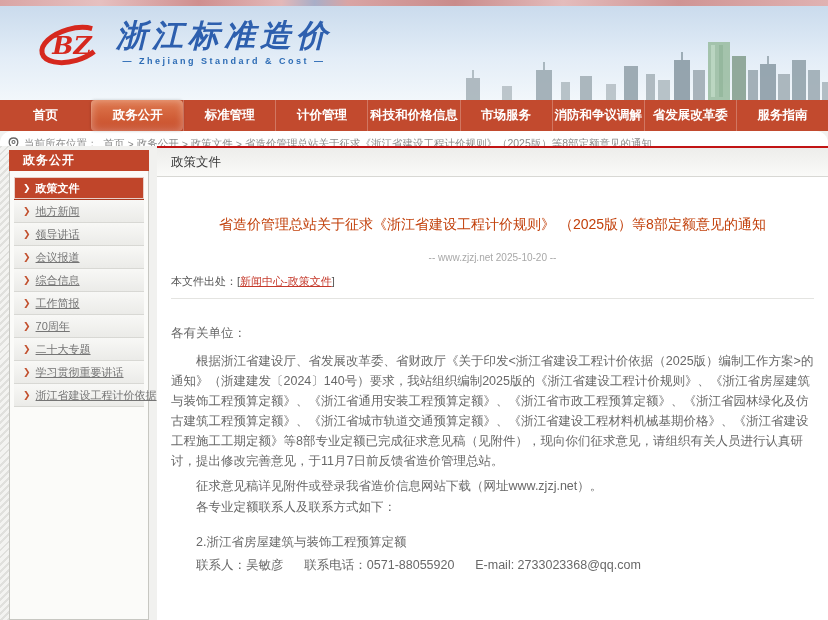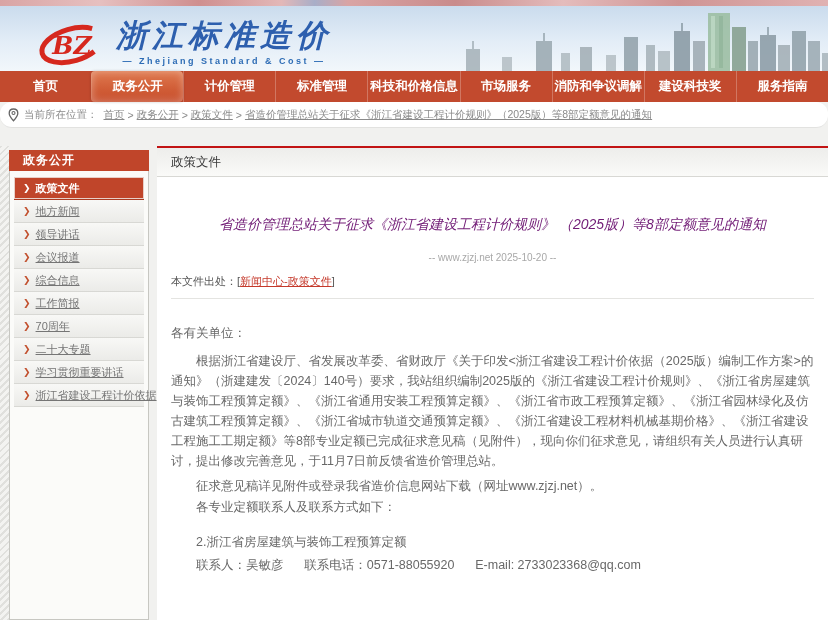--- a/index.html
+++ b/index.html
@@ -13,21 +13,21 @@
     font-family:"Liberation Sans","DejaVu Sans",sans-serif;background:#f1f1ef;
   }
   
   .top-strip{
     height:6px;
     background:linear-gradient(90deg,#d9a4a4 0%,#e6c0c0 12%,#cf8f8f 24%,#e3b8b8 34%,
       #a8aec8 38%,#d9a4a4 42%,#c98b8b 55%,#e4bcbc 68%,#cf9494 82%,#e0b2b2 100%);
   }
   
   .site-header{
-    height:65px;position:relative;overflow:hidden;
+    height:94px;position:relative;overflow:hidden;
     background:linear-gradient(180deg,#cadbed 0%,#e3edf7 55%,#f2f7fb 100%);
   }
   .logo-block{position:absolute;left:36px;top:9px;display:flex;align-items:flex-start;}
   .logo-mark{width:72px;height:60px;}
   .logo-text{margin-left:8px;display:flex;flex-direction:column;align-items:center;}
   .site-name{
     font-family:"DejaVu Serif","Liberation Serif",serif;font-style:italic;font-weight:bold;
     font-size:31px;color:var(--logo-blue);letter-spacing:5px;line-height:1.3;white-space:nowrap;
   }
   .site-tagline{
@@ -82,21 +82,21 @@
   .content-panel{
     position:absolute;left:157px;right:0;top:0;bottom:0;background:#fff;
     border-top:2px solid var(--border-red);
   }
   .panel-header{
     height:29px;line-height:29px;padding-left:14px;font-size:12.5px;color:#3a3a3a;
     background:linear-gradient(180deg,#ededeb,#fafaf8);border-bottom:1px solid #d8d8d4;
   }
   .article{padding:0 14px;}
   .article-title{
-    text-align:center;margin-top:38px;font-size:14px;color:#701a75;font-weight:normal;line-height:1.4;font-style:italic;
+    text-align:center;margin-top:38px;font-size:14px;color:#c2410c;font-weight:normal;line-height:1.4;
   }
   .article-meta{text-align:center;margin-top:17px;font-size:10px;color:#a8a8a8;}
   .article-source{margin-top:11px;font-size:11px;color:#555;}
   .source-link{color:var(--link-red);text-decoration:underline;cursor:pointer;}
   .article-divider{border:none;border-top:1px solid #e4e4e1;margin:9px 0 0 0;}
   .article-body{margin-top:26px;font-size:12.5px;color:#686868;}
   .article-body p{margin:0;}
   p.salutation{margin-bottom:9px;}
   p.body-par{text-indent:2em;line-height:20px;margin-bottom:6px;}
   p.line-indent{text-indent:2em;line-height:19px;margin-bottom:2px;}
@@ -146,26 +146,26 @@
       <rect x="384" y="24" width="14" height="40" fill="#95a5ae"></rect>
       <rect x="400" y="34" width="12" height="30" fill="#a0aeb6"></rect>
       <rect x="414" y="46" width="6" height="18" fill="#adb9c0"></rect>
     </g>
   </svg>
 </div>
 
 <div class="main-nav">
   <div class="nav-item">首页</div>
   <div class="nav-item active">政务公开</div>
+  <div class="nav-item">标准管理</div>
   <div class="nav-item">计价管理</div>
-  <div class="nav-item">标准管理</div>
   <div class="nav-item">科技和价格信息</div>
   <div class="nav-item">市场服务</div>
   <div class="nav-item">消防和争议调解</div>
-  <div class="nav-item">建设科技奖</div>
+  <div class="nav-item">省发展改革委</div>
   <div class="nav-item">服务指南</div>
 </div>
 
 <div class="breadcrumb-bar">
   <svg class="pin" width="11" height="14" viewBox="0 0 11 14">
     <path d="M5.5 1 C3 1 1.2 2.8 1.2 5.2 c0 2.8 4.3 7.6 4.3 7.6 s4.3-4.8 4.3-7.6 C9.8 2.8 8 1 5.5 1 z" fill="none" stroke="#666" stroke-width="1.3"></path>
     <circle cx="5.5" cy="5" r="1.5" fill="none" stroke="#666" stroke-width="1.1"></circle>
   </svg>
   <span>当前所在位置：</span>
   <span class="crumb-sep"></span>

